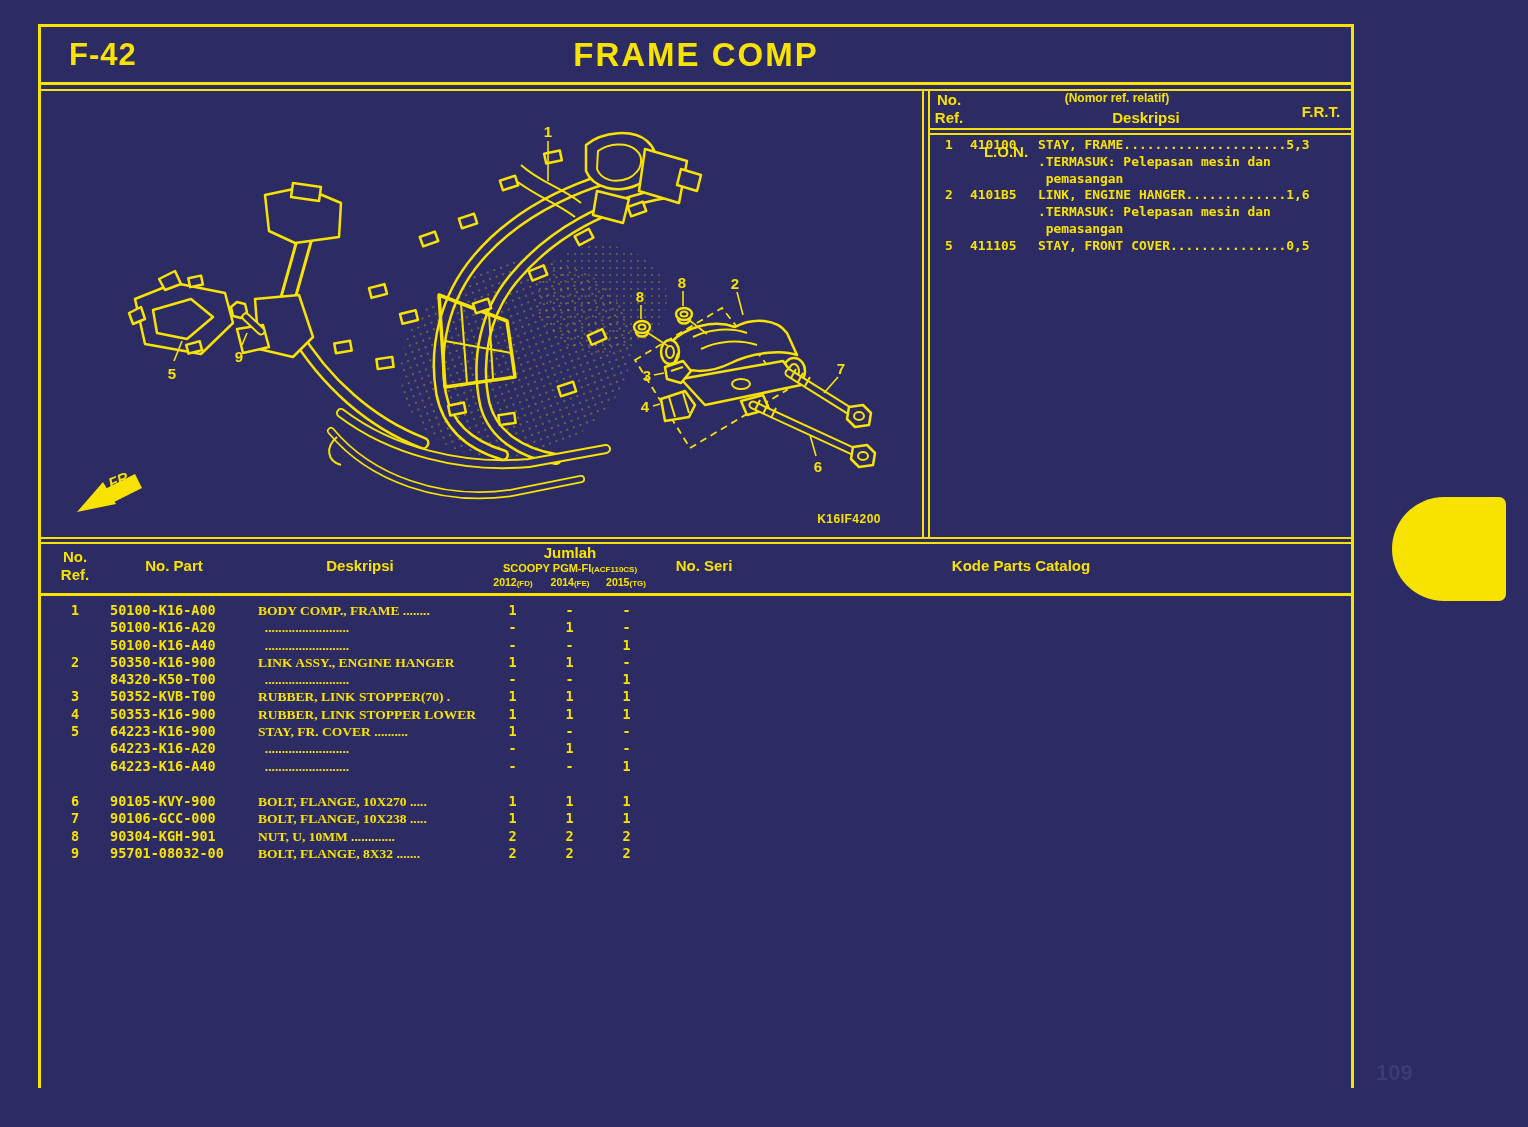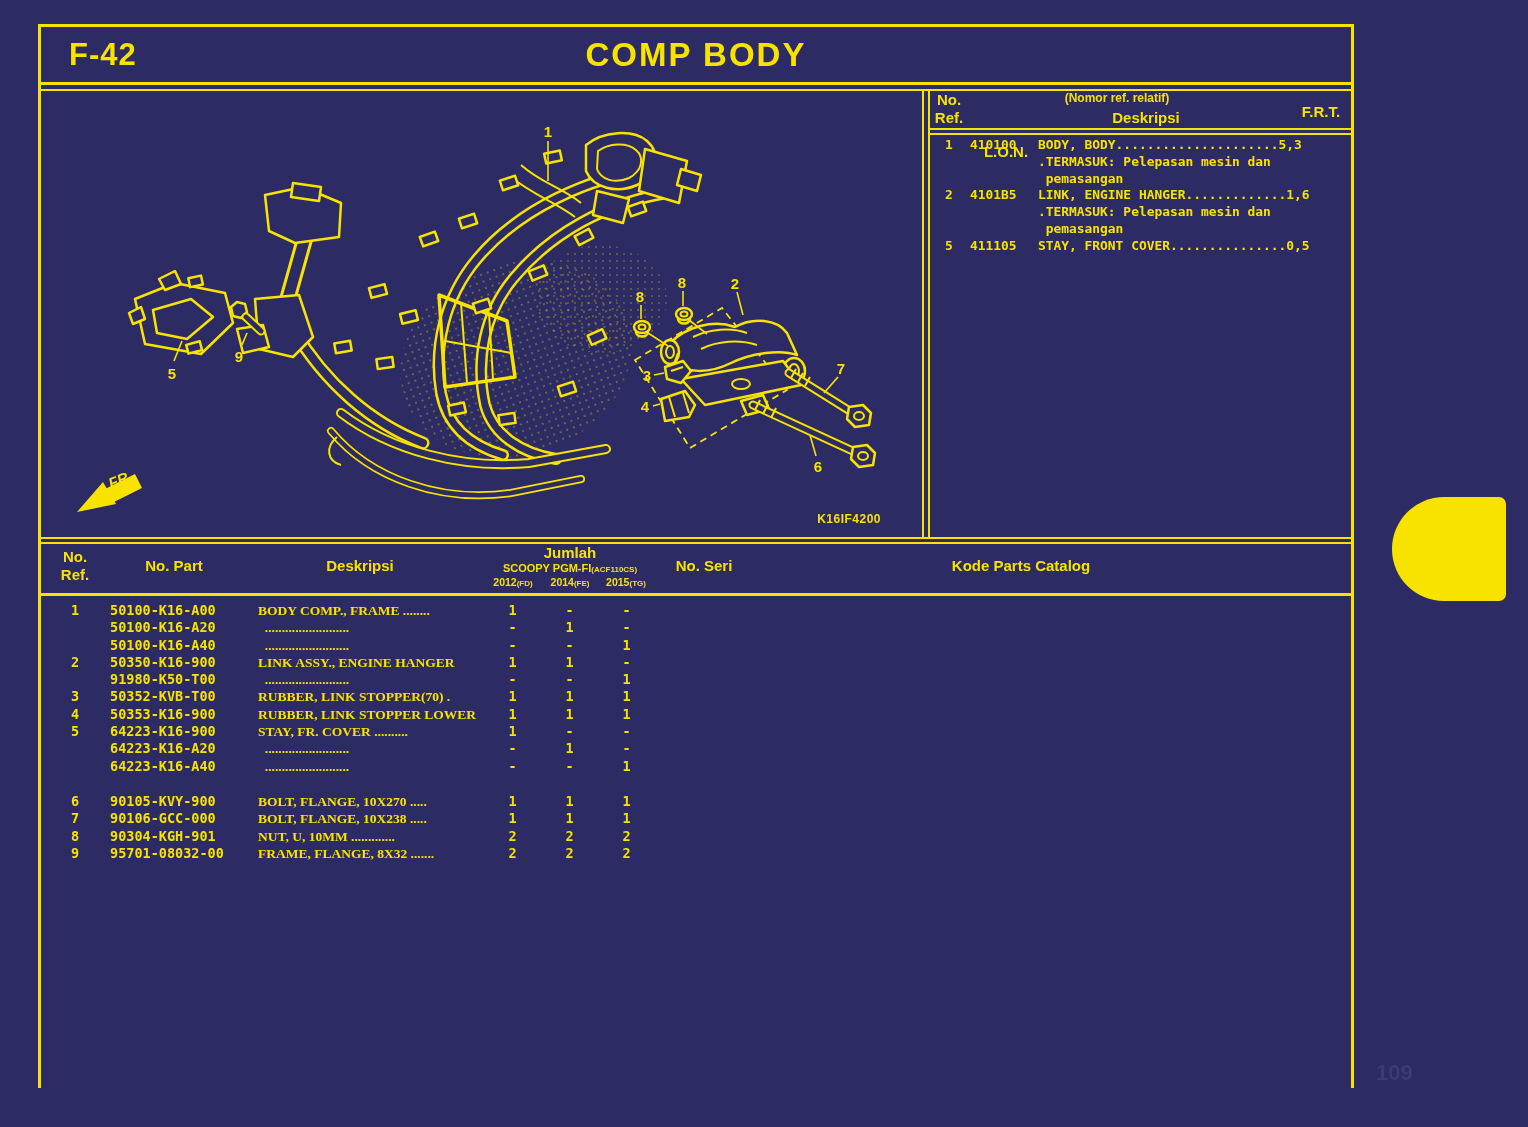--- a/index.html
+++ b/index.html
@@ -51,21 +51,21 @@
   .dotfill{fill:var(--y);}
 </style>
 </head>
 <body>
 
 <div class="page">
   <div class="mainbox">
 
     <div class="titlebar">
       <div class="code">F-42</div>
-      <div class="title">COMP BODY</div>
+      <div class="title">FRAME COMP</div>
     </div>
     <div class="hline" style="left:0;top:62px;width:1310px;"></div>
 
     <svg class="diagram" width="884" height="446" viewBox="0 0 884 446">
       <defs>
         <pattern id="dots" width="7" height="7" patternUnits="userSpaceOnUse">
           <circle cx="2" cy="2" r="0.9" class="dotfill"></circle>
         </pattern>
       </defs>
 
@@ -223,21 +223,21 @@
       <div class="hdr ctr" style="left:965px;top:76px;margin-top:40px;">L.O.N.</div>
       <div class="hdr ctr" style="left:1076px;top:64px;font-size:12px;">(Nomor ref. relatif)</div>
       <div class="hdr ctr" style="left:1105px;top:82px;">Deskripsi</div>
       <div class="hdr ctr" style="left:1280px;top:76px;text-align:right;">F.R.T.</div>
       <div class="hline" style="left:889px;top:101px;width:421px;"></div>
       <div class="hline" style="left:889px;top:106px;width:421px;"></div>
       <div class="ref-rows mono">
           <div class="ref-line">
             <span class="rl-ref">1</span>
             <span class="rl-lon">410100</span>
-            <span class="rl-desc">BODY, BODY.....................5,3</span>
+            <span class="rl-desc">STAY, FRAME.....................5,3</span>
           </div>
           <div class="ref-line">
             <span class="rl-ref"></span>
             <span class="rl-lon"></span>
             <span class="rl-desc">.TERMASUK: Pelepasan mesin dan</span>
           </div>
           <div class="ref-line">
             <span class="rl-ref"></span>
             <span class="rl-lon"></span>
             <span class="rl-desc"> pemasangan</span>
@@ -316,21 +316,21 @@
           <div class="p-row">
             <span class="pc-ref">2</span>
             <span class="pc-part">50350-K16-900</span>
             <span class="pc-desc">LINK ASSY., ENGINE HANGER</span>
             <span class="pc-q">1</span>
             <span class="pc-q">1</span>
             <span class="pc-q">-</span>
           </div>
           <div class="p-row">
             <span class="pc-ref"></span>
-            <span class="pc-part">91980-K50-T00</span>
+            <span class="pc-part">84320-K50-T00</span>
             <span class="pc-desc">  .........................</span>
             <span class="pc-q">-</span>
             <span class="pc-q">-</span>
             <span class="pc-q">1</span>
           </div>
           <div class="p-row">
             <span class="pc-ref">3</span>
             <span class="pc-part">50352-KVB-T00</span>
             <span class="pc-desc">RUBBER, LINK STOPPER(70) .</span>
             <span class="pc-q">1</span>
@@ -389,21 +389,21 @@
             <span class="pc-ref">8</span>
             <span class="pc-part">90304-KGH-901</span>
             <span class="pc-desc">NUT, U, 10MM .............</span>
             <span class="pc-q">2</span>
             <span class="pc-q">2</span>
             <span class="pc-q">2</span>
           </div>
           <div class="p-row">
             <span class="pc-ref">9</span>
             <span class="pc-part">95701-08032-00</span>
-            <span class="pc-desc">FRAME, FLANGE, 8X32 .......</span>
+            <span class="pc-desc">BOLT, FLANGE, 8X32 .......</span>
             <span class="pc-q">2</span>
             <span class="pc-q">2</span>
             <span class="pc-q">2</span>
           </div>
         </div>
     </div>
   </div>
 
   <div class="tab"></div>
   <div class="pageno">109</div>

